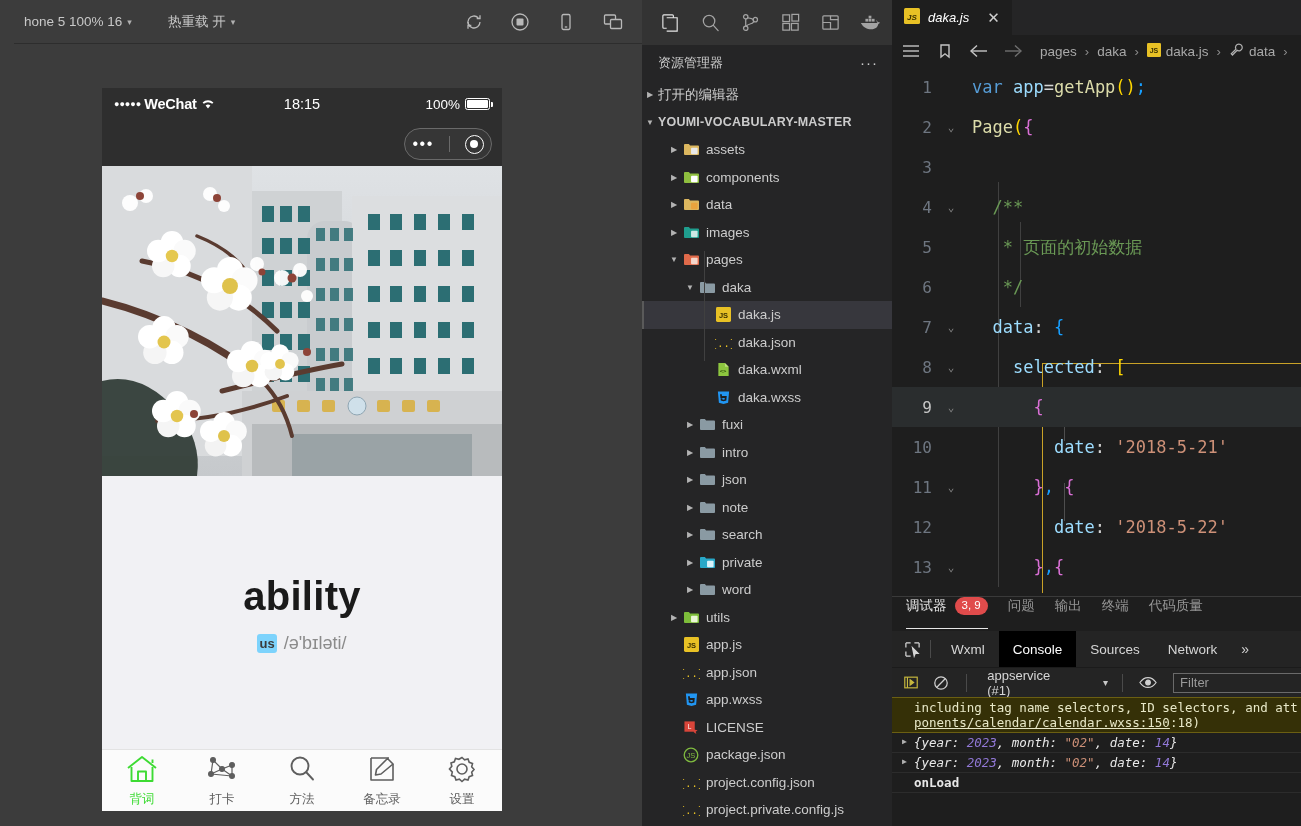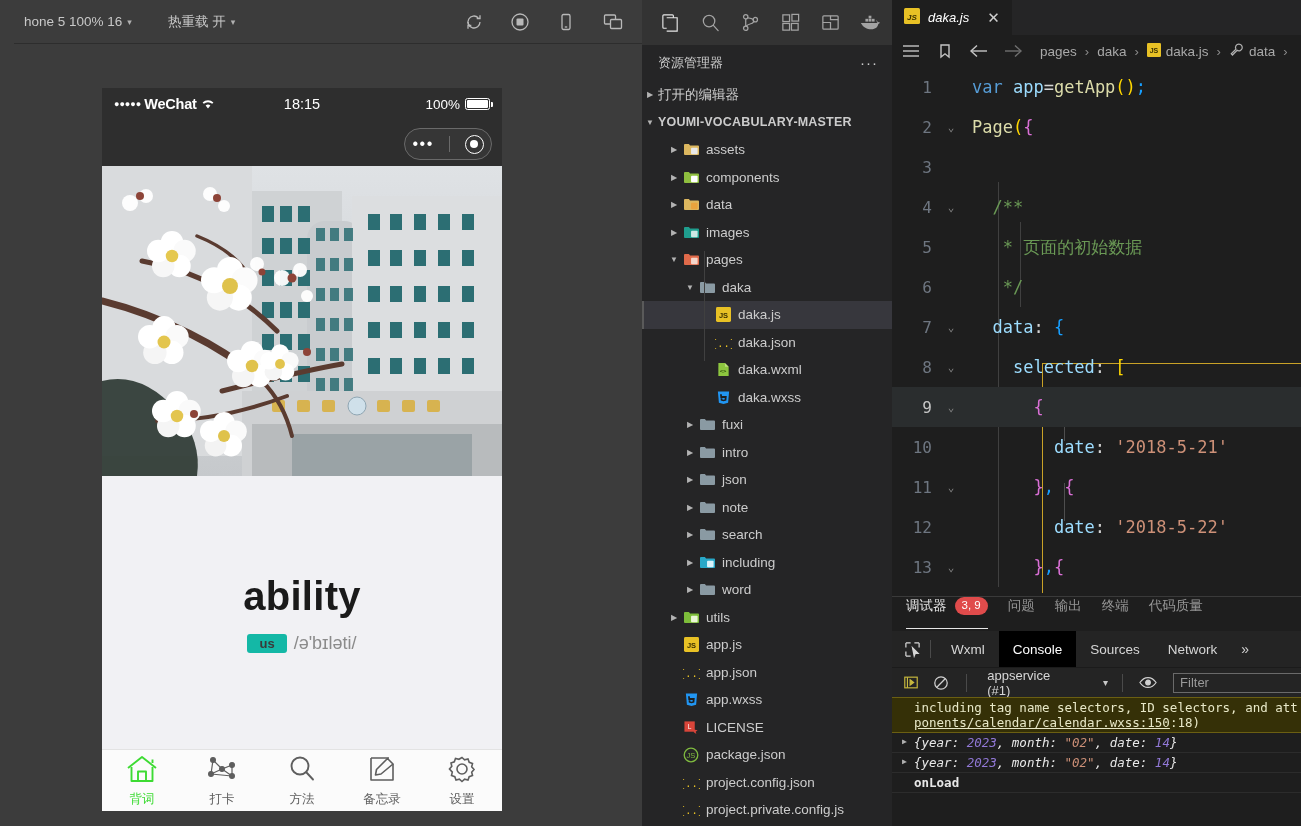--- a/index.html
+++ b/index.html
@@ -68,21 +68,21 @@
     display:flex; align-items:center; justify-content:center;
   }
   .capsule .target i{ width:8px; height:8px; border-radius:50%; background:#fff; display:block; }
 
   .hero{ height:310px; flex:0 0 310px; position:relative; overflow:hidden; background:#b9bcc0; }
   .hero svg{ position:absolute; inset:0; width:100%; height:100%; }
 
   .wordarea{ flex:1; background:#f1f1f4; display:flex; flex-direction:column; align-items:center; }
   .word{ margin-top:98px; font-size:40px; color:#1a1a1a; font-weight:700; letter-spacing:.3px; }
   .phon{ margin-top:14px; display:flex; align-items:center; gap:7px; }
-  .phon .us{ background:#14b8a6; color:#3a3a3a; font-size:13px; font-weight:700; padding:2px 12px; border-radius:3px; }
+  .phon .us{ background:#7dd3fc; color:#3a3a3a; font-size:13px; font-weight:700; padding:2px 2px; border-radius:3px; }
   .phon .ipa{ color:#8b8b8b; font-size:18px; }
 
   .tabbar{
     height:62px; flex:0 0 62px; background:#fbfbfb; border-top:1px solid #e3e3e3;
     display:flex; align-items:center;
   }
   .tabitem{ flex:1; display:flex; flex-direction:column; align-items:center; gap:3px; color:#5e5e5e; }
   .tabitem .lbl{ font-size:12.5px; }
   .tabitem.active{ color:#3ddb33; }
   .tabitem.active .lbl{ color:#3ddb33; }
@@ -754,21 +754,21 @@
                   </div>
                   <div class="row">
                     <span style="display:inline-block;width:40px"></span>
                     <span class="arrow">▶</span>
                     <span class="ico">
                       <svg width="17" height="15" viewBox="0 0 18 16">
                         <path d="M1 3.2a1 1 0 0 1 1-1h4.2l1.3 1.6H16a1 1 0 0 1 1 1v8a1 1 0 0 1-1 1H2a1 1 0 0 1-1-1z" fill="#28a8c8"></path>
                         <rect x="8.5" y="6" width="7" height="7" rx="1" fill="#d9f2fa"></rect>
                       </svg>
                     </span>
-                    <span class="nm">including</span>
+                    <span class="nm">private</span>
                   </div>
                   <div class="row">
                     <span style="display:inline-block;width:40px"></span>
                     <span class="arrow">▶</span>
                     <span class="ico">
                       <svg width="17" height="15" viewBox="0 0 18 16">
                         <path d="M1 3.2a1 1 0 0 1 1-1h4.2l1.3 1.6H16a1 1 0 0 1 1 1v8a1 1 0 0 1-1 1H2a1 1 0 0 1-1-1z" fill="#8a9aa3"></path>
                       </svg>
                     </span>
                     <span class="nm">word</span>

